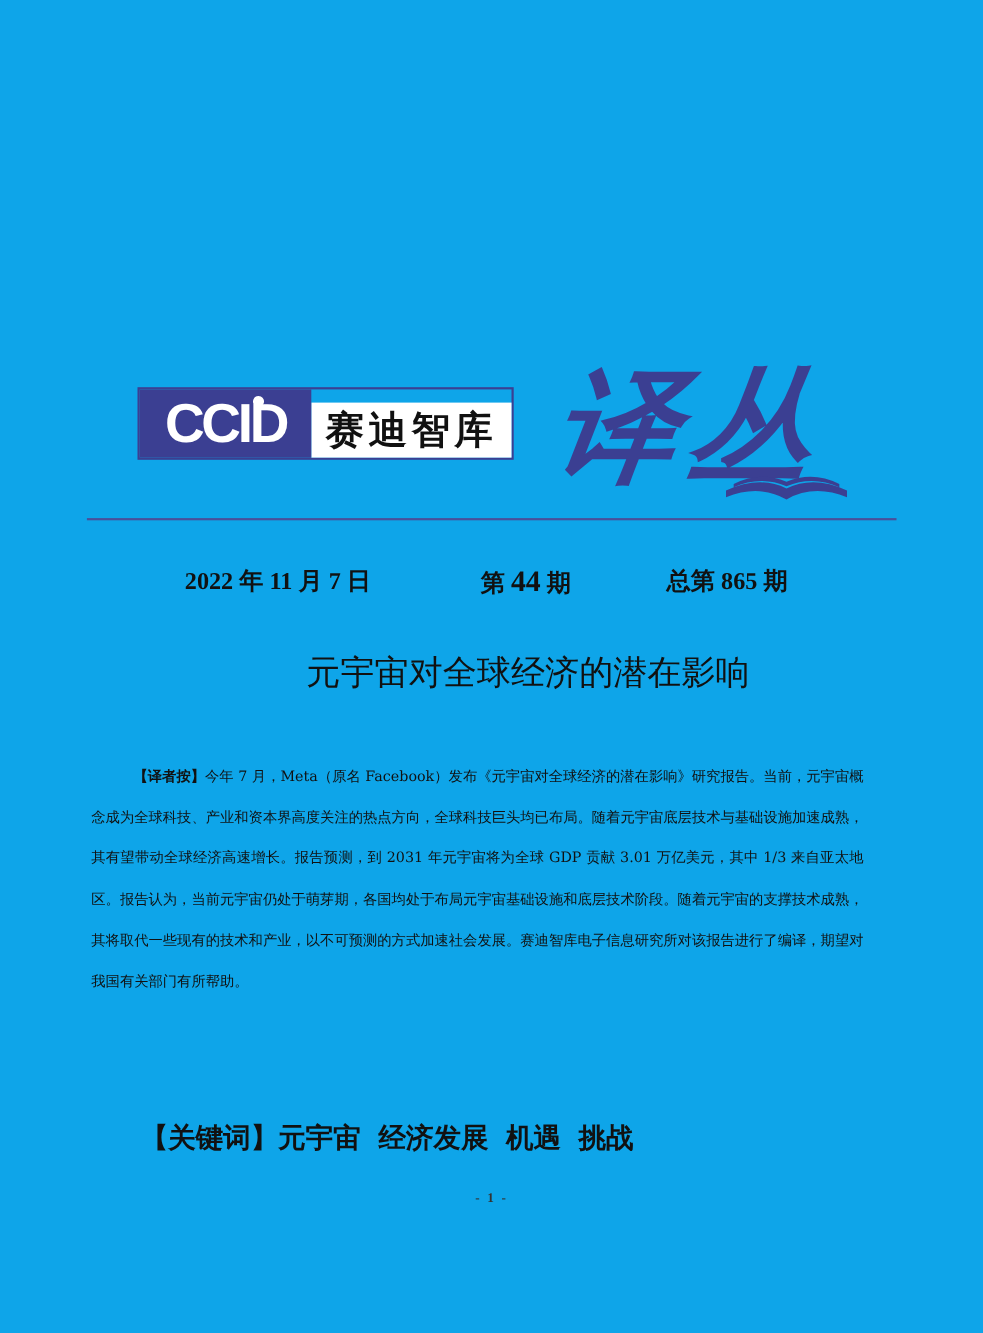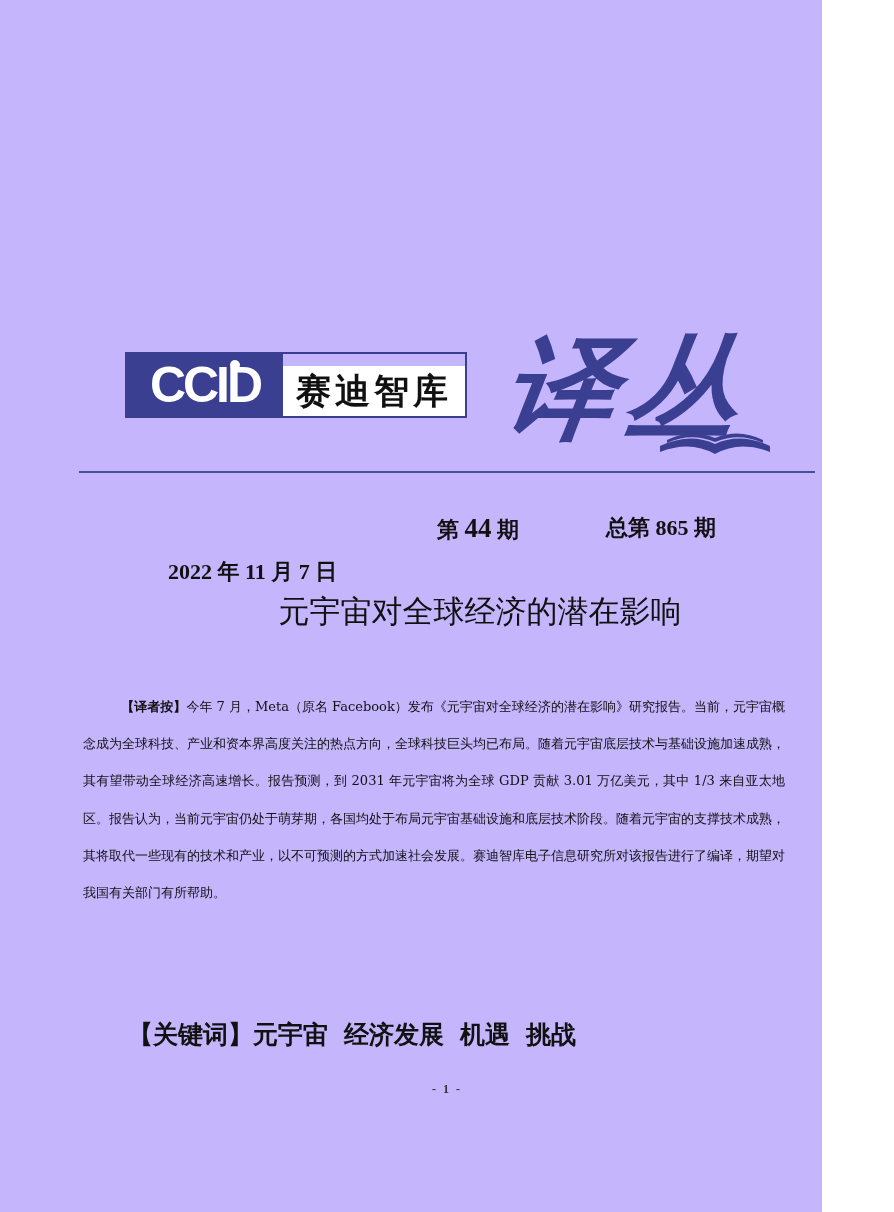--- a/index.html
+++ b/index.html
@@ -11,22 +11,22 @@
       width: 894px;
       height: 1212px;
       position: relative;
       overflow: hidden;
       font-family: "DejaVu Serif", "Liberation Serif", serif;
       color: #111111;
     }
     .page {
       position: absolute;
       left: 0; top: 0;
-      width: 822px; height: 1212px;
-      background: #c4b5fd;
+      width: 894px; height: 1212px;
+      background: #0ea5e9;
     }
 
     
     .logo-block {
       position: absolute;
       left: 125px;
       top: 352px;
       width: 342px;
       height: 66px;
       display: flex;
@@ -112,21 +112,21 @@
       position: absolute;
       top: 513px;
       left: 0;
       width: 894px;
       height: 30px;
       font-family: "Liberation Serif", "DejaVu Serif", serif;
       font-weight: bold;
       font-size: 22px;
       color: #111111;
     }
-    .issue-date { position: absolute; left: 168px; top: 0; margin-top: 44px; }
+    .issue-date { position: absolute; left: 168px; top: 0; }
     .issue-no   { position: absolute; left: 437px; top: 0; }
     .issue-no .big { font-size: 27px; }
     .issue-total{ position: absolute; left: 606px; top: 0; }
 
     
     .doc-title {
       position: absolute;
       top: 591px;
       left: 0;
       width: 894px;

